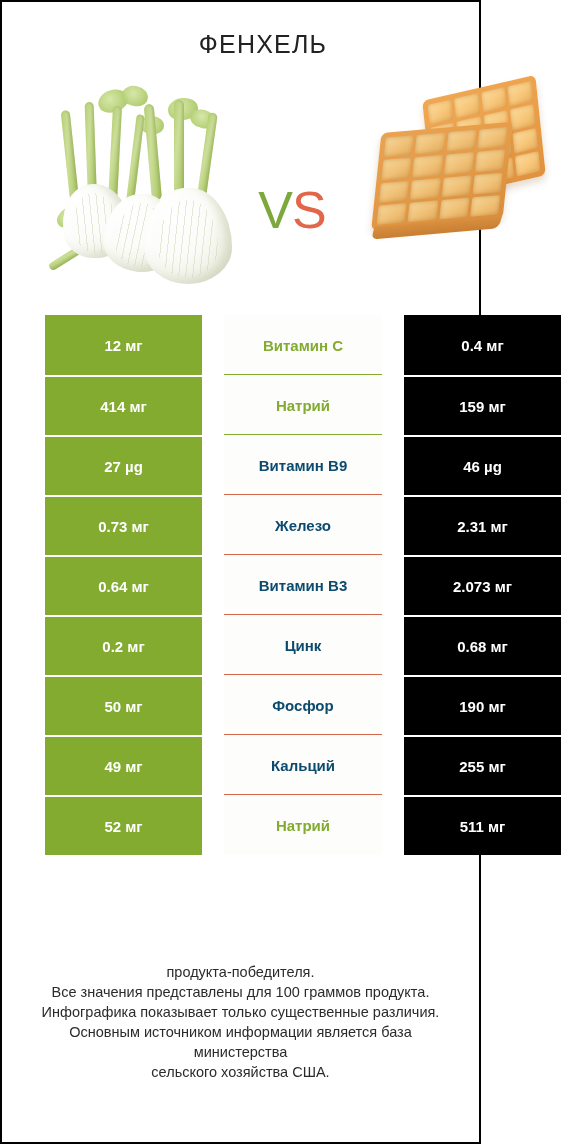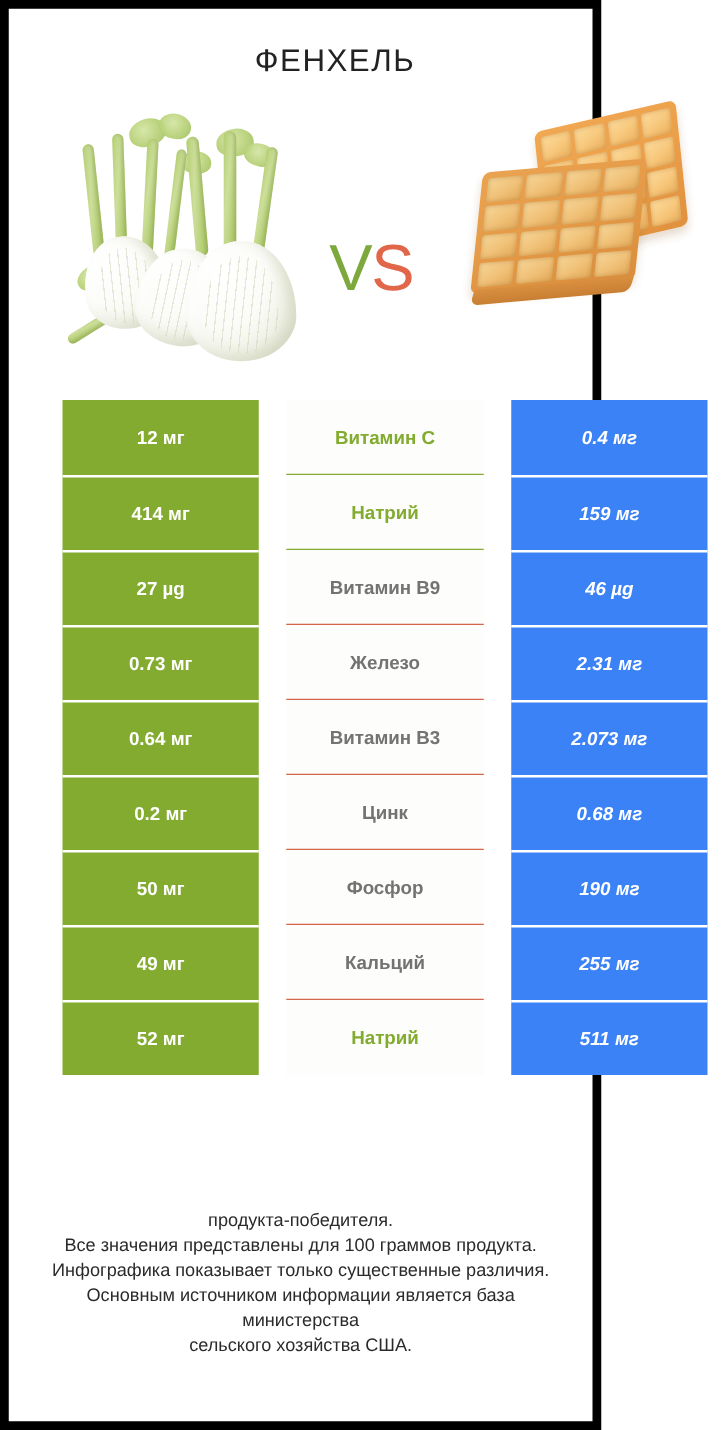--- a/index.html
+++ b/index.html
@@ -10,21 +10,21 @@
     background: #ffffff;
     font-family: "Liberation Sans", sans-serif;
     overflow: hidden;
   }
 
   .page {
     position: relative;
     width: 481px;
     height: 1144px;
     background: #ffffff;
-    border: 7px solid #000000;
+    border: 2px solid #000000;
   }
 
   
   .header {
     position: absolute;
     top: 0; left: 0;
     width: 580px;
     height: 62px;
     display: flex;
   }
@@ -161,24 +161,24 @@
     display: flex;
     align-items: center;
     justify-content: center;
     font-size: 15px;
     font-weight: 700;
     white-space: nowrap;
     margin-left: 22px;
   }
   .cell.left  { width: 179px; background: #82ab30; color: #ffffff; }
   .cell.mid   { width: 180px; background: #fdfdfb; }
-  .cell.right { width: 179px; background: #3b82f6; color: #ffffff; font-style: italic; }
+  .cell.right { width: 179px; background: #000000; color: #ffffff; }
 
   .cell.mid.win-left  { color: #82ab30; }
-  .cell.mid.win-right { color: #737373; }
+  .cell.mid.win-right { color: #0c4a6e; }
 
   
   .row .cell.mid { position: relative; }
   .row .cell.mid::after {
     content: "";
     position: absolute; left: 0; right: 0; bottom: 0; height: 1px;
   }
   .row .cell.mid.win-left::after  { background: #82ab30; }
   .row .cell.mid.win-right::after { background: #d4654a; }
   .row:last-child .cell.mid::after { background: transparent; }

